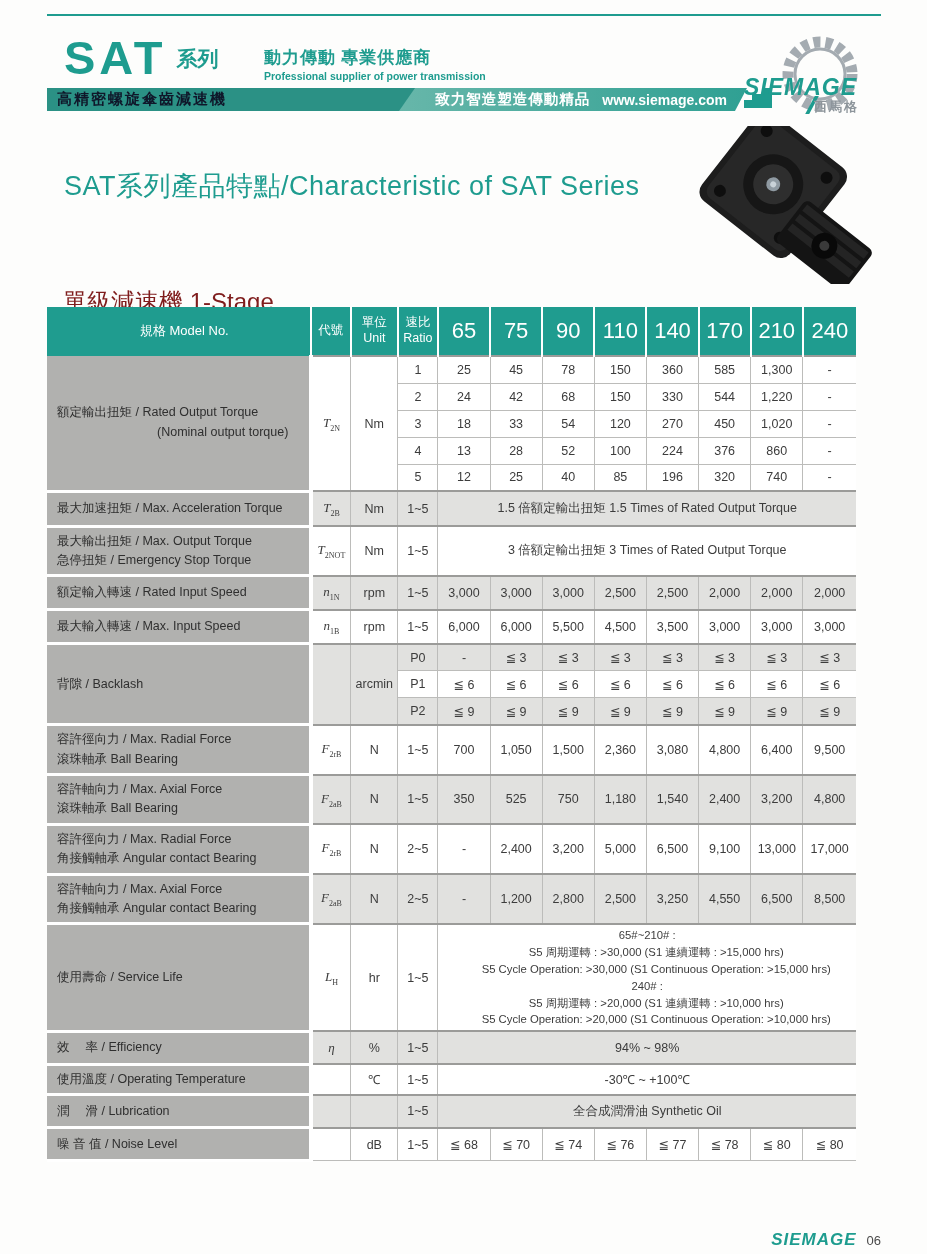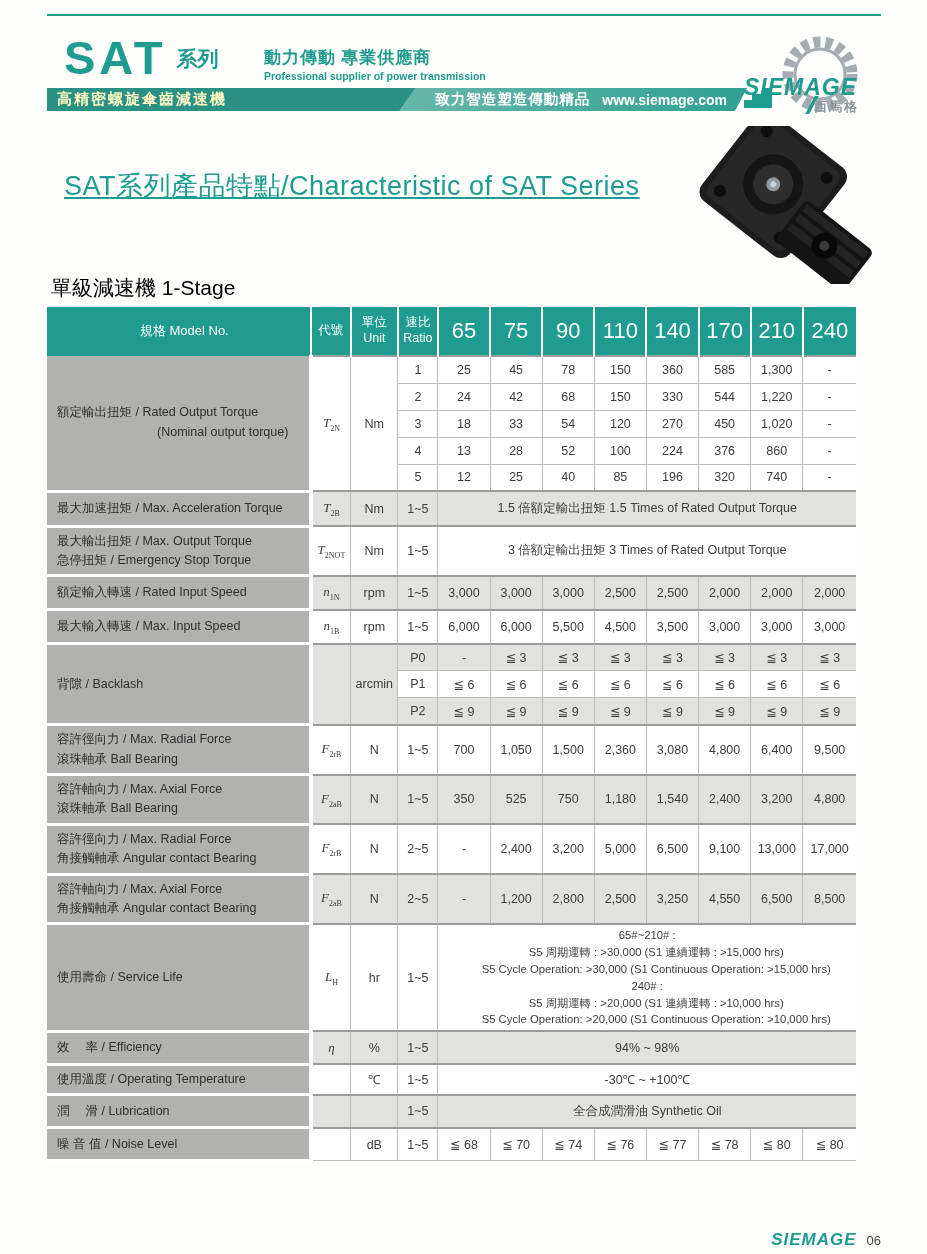--- a/index.html
+++ b/index.html
@@ -25,30 +25,30 @@
   .logo-slash{position:absolute;left:58px;top:66px;width:10px;height:18px;border-right:4px solid #1e9c8f;
               transform:skewX(-28deg);}
 
   
   .band{position:absolute;left:47px;top:88px;width:700px;height:23px;
         background:linear-gradient(90deg,#8cc6ba 0%,#6db9ac 45%,#2fa093 100%);
         clip-path:polygon(0 0,100% 0,calc(100% - 12px) 100%,0 100%);}
   .band-dark{position:absolute;left:0;top:0;width:368px;height:23px;background:#2b9185;
              clip-path:polygon(0 0,100% 0,calc(100% - 16px) 100%,0 100%);
              display:flex;align-items:center;}
-  .band-dark span{font-family:"Liberation Serif",serif;font-weight:bold;color:#fef9c3;font-size:15px;
+  .band-dark span{font-family:"Liberation Serif",serif;font-weight:bold;color:#0f172a;font-size:15px;
                   letter-spacing:2px;padding-left:10px;}
   .band-right{position:absolute;right:20px;top:0;height:23px;display:flex;align-items:center;gap:12px;}
   .band-right .zh{color:#fff;font-weight:bold;font-size:14.5px;letter-spacing:1px;}
   .band-right .url{color:#fff;font-weight:bold;font-size:14px;}
 
   .doc-title{position:absolute;left:64px;top:168px;margin:0;font-size:27px;font-weight:normal;
-             color:#1e9c8f;letter-spacing:.5px;text-decoration:underline;}
-  .section-title{position:absolute;left:47px;top:270px;margin:4px;font-size:21px;font-weight:normal;
-                 color:#000000;}
+             color:#1e9c8f;letter-spacing:.5px;}
+  .section-title{position:absolute;left:47px;top:270px;margin:16px;font-size:24px;font-weight:normal;
+                 color:#7f1d1d;}
 
   .product-img{position:absolute;left:682px;top:126px;width:205px;height:158px;}
 
   
   table.spec{position:absolute;left:47px;top:307px;width:809px;border-collapse:collapse;
              table-layout:fixed;font-size:12.5px;color:#3c3c3c;}
   table.spec th{background:#1f9c8f;color:#fff;font-weight:normal;vertical-align:middle;
                 border-left:2px solid #fff;padding:0;height:48px;line-height:1.25;}
   table.spec th:first-child{border-left:none;text-align:center;padding-left:12px;font-size:13px;}
   table.spec th.size{font-size:22px;}

